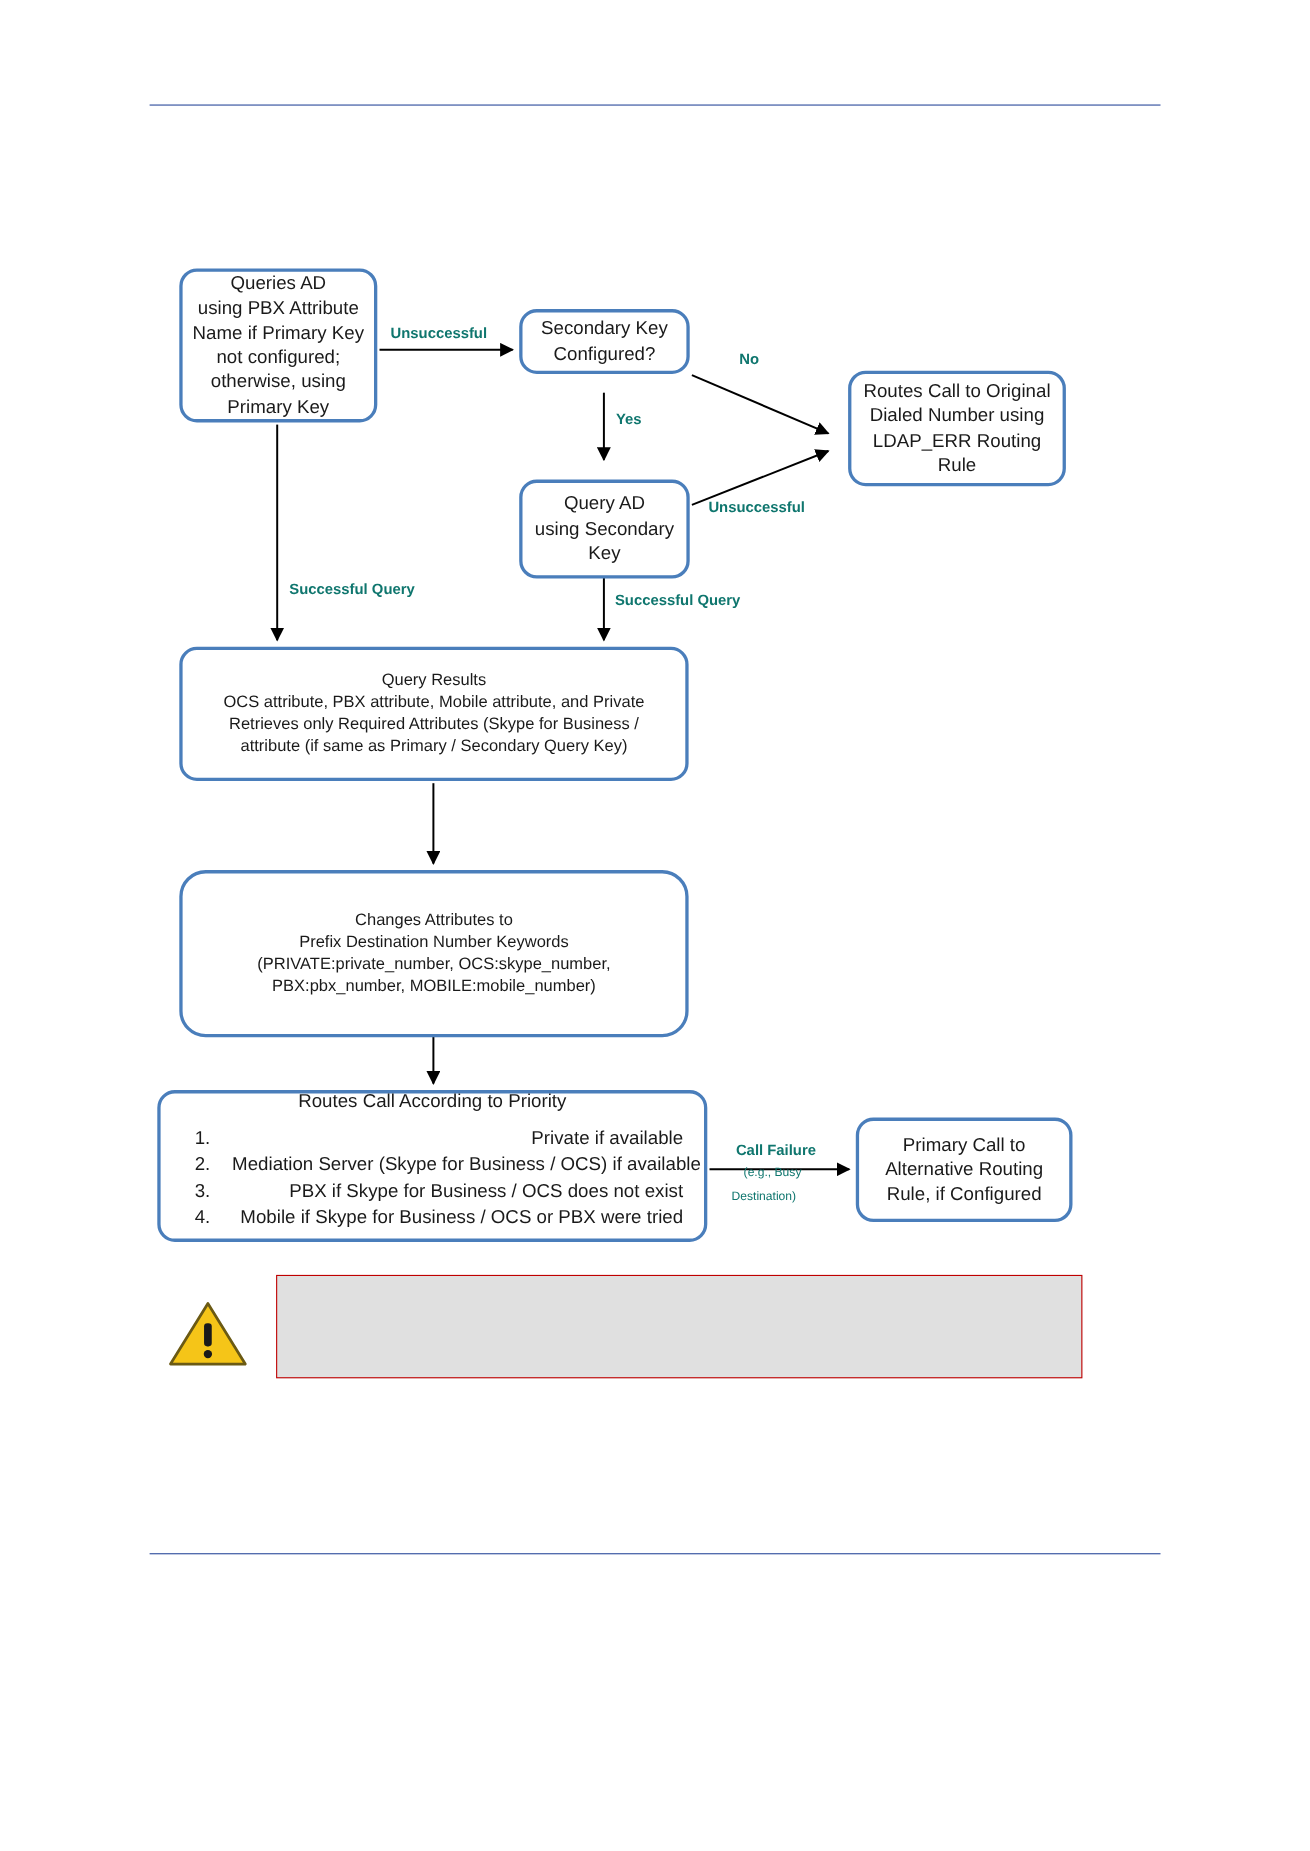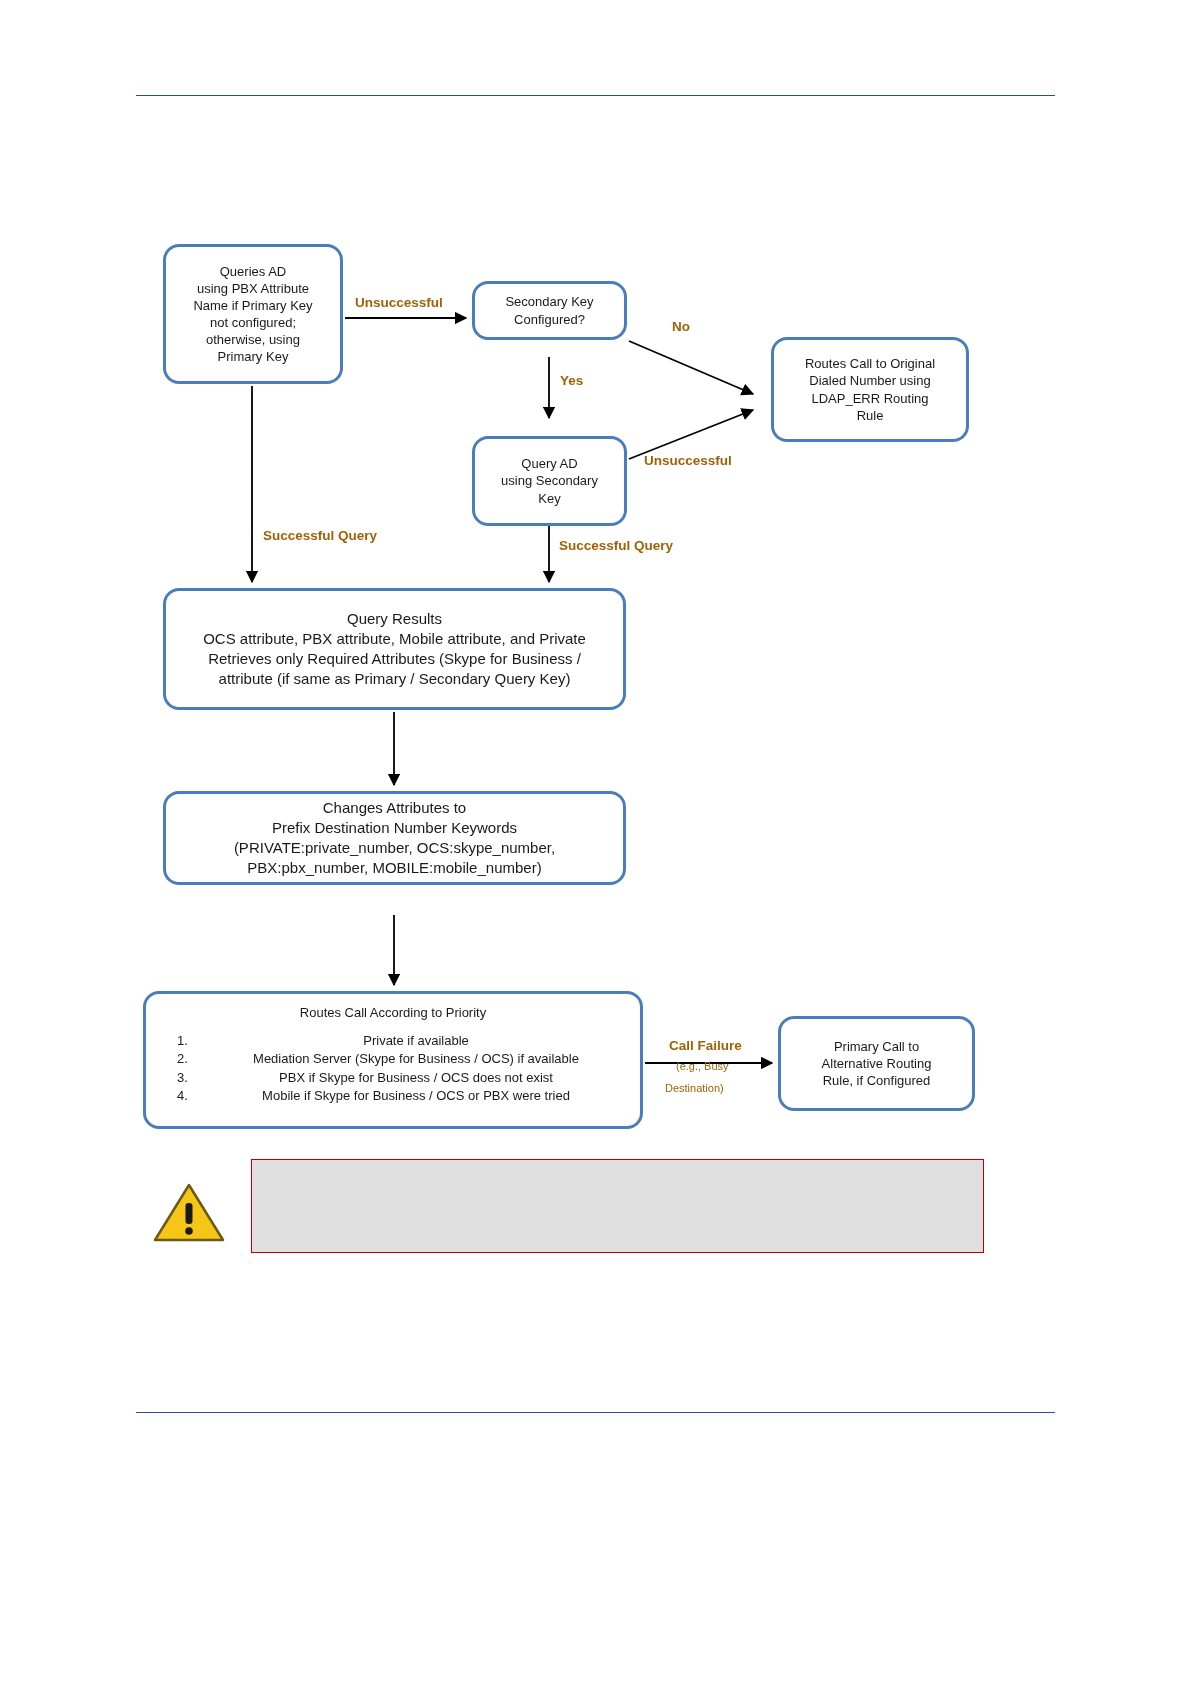--- a/index.html
+++ b/index.html
@@ -36,50 +36,50 @@
   .node {
     position: absolute;
     box-sizing: border-box;
     border: 3px solid #4a7ebb;
     border-radius: 16px;
     background: #ffffff;
     display: flex;
     align-items: center;
     justify-content: center;
     text-align: center;
-    font-size: 13px;
+    font-size: 17px;
     line-height: 1.32;
     color: #1a1a1a;
     padding: 4px 8px;
   }
   .node .lines { width: 100%; }
   .node .line { display: block; white-space: nowrap; }
 
   
   #node-queries-ad      { left: 163px; top: 244px; width: 180px; height: 140px; }
   #node-secondary-key   { left: 472px; top: 281px; width: 155px; height: 59px;  }
   #node-query-secondary { left: 472px; top: 436px; width: 155px; height: 90px;  }
   #node-routes-ldaperr  { left: 759px; top: 337px; width: 198px; height: 105px; margin-left: 12px; }
   #node-query-results   { left: 163px; top: 588px; width: 463px; height: 122px; font-size: 15px; }
-  #node-changes-attrs   { left: 163px; top: 791px; width: 463px; height: 94px; font-size: 15px; }
+  #node-changes-attrs   { left: 163px; top: 791px; width: 463px; height: 152px; font-size: 15px; border-radius: 24px; }
   #node-routes-priority { left: 143px; top: 991px; width: 500px; height: 138px; }
   #node-routes-alt      { left: 778px; top: 1016px; width: 197px; height: 95px; }
 
   
   #node-routes-priority .prio-title {
     display: block;
     text-align: center;
     margin-bottom: 2px;
   }
   #node-routes-priority ol {
     margin: 11px;
     padding: 0 0 0 46px;
     list-style: none;
     counter-reset: prio;
-    text-align: center;
+    text-align: right;
   }
   #node-routes-priority ol li {
     counter-increment: prio;
     position: relative;
     white-space: nowrap;
     line-height: 1.42;
   }
   #node-routes-priority ol li::before {
     content: counter(prio) ".";
     position: absolute;
@@ -96,21 +96,21 @@
     width: 1191px;
     height: 1683px;
     pointer-events: none;
   }
 
   
   .edge-label {
     position: absolute;
     font-size: 13.5px;
     font-weight: bold;
-    color: #a16207;
+    color: #0f766e;
     white-space: nowrap;
   }
   .edge-label.small {
     font-size: 11px;
     font-weight: normal;
   }
   #lbl-unsuccessful-1 { left: 355px; top: 295px; }
   #lbl-no             { left: 672px; top: 319px; }
   #lbl-yes            { left: 560px; top: 373px; }
   #lbl-unsuccessful-2 { left: 644px; top: 453px; }

